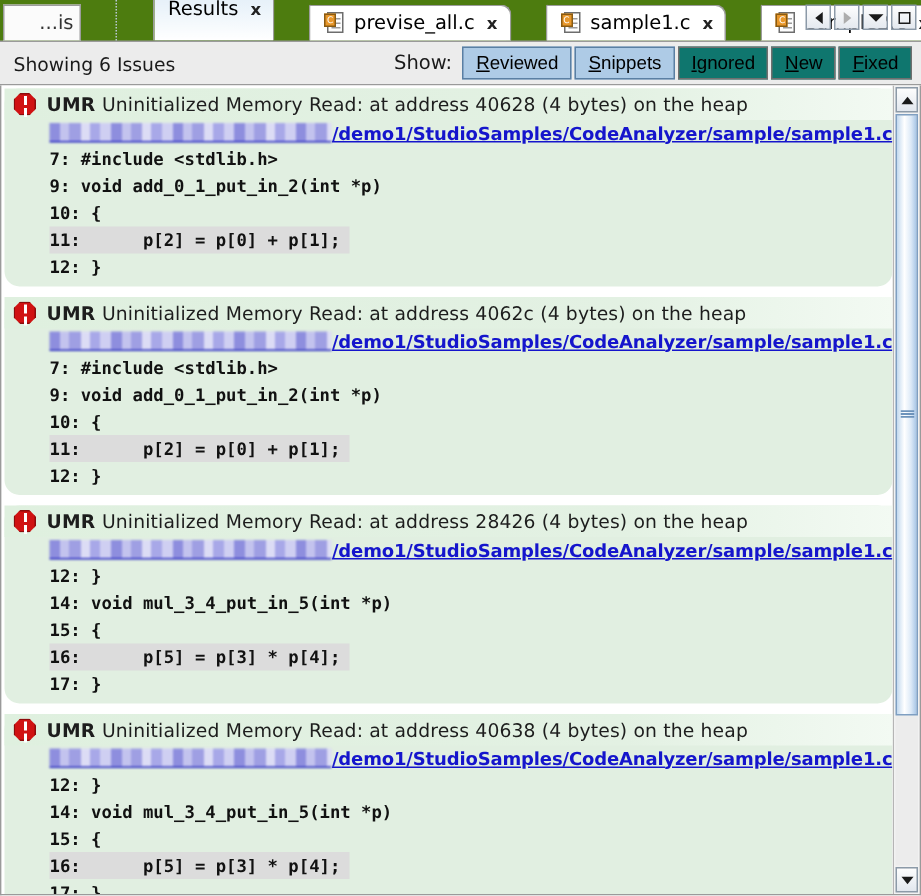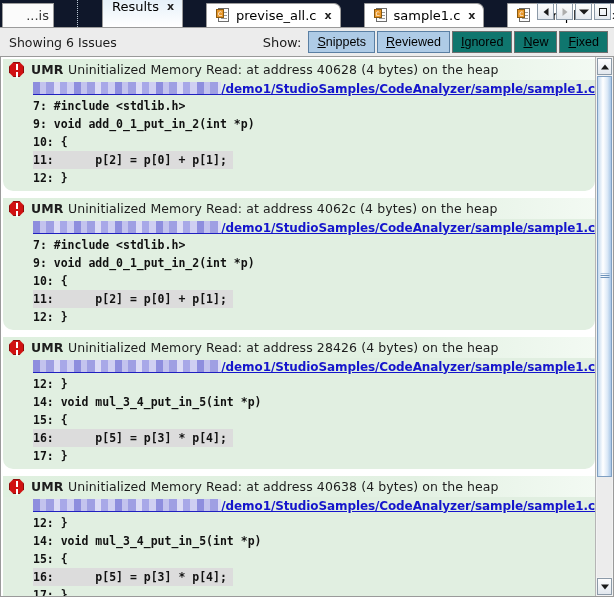--- a/index.html
+++ b/index.html
@@ -18,21 +18,21 @@
     position: relative;
     background: #e8e8e8;
     box-sizing: border-box;
     display: flex;
     flex-direction: column;
   }
 
   
   .tabbar {
     height: 28px;
-    background: #0f172a;
+    background: #4d7c0f;
     display: flex;
     align-items: flex-end;
     position: relative;
     border-bottom: 1px solid #9a9a9a;
     box-sizing: border-box;
     padding-left: 2px;
     gap: 24px;
   }
   .tab {
     height: 24px;
@@ -401,22 +401,22 @@
       <div class="navbtn">
           <span class="sqr"></span>
         </div>
     </div>
   </div>
 
   <div class="toolbar">
     <span class="showing">Showing 6 Issues</span>
     <div class="toolbar-right">
       <span class="show-label">Show:</span>
+      <button class="filterbtn on"><u>R</u><span>eviewed</span></button>
       <button class="filterbtn on"><u>S</u><span>nippets</span></button>
-      <button class="filterbtn on"><u>R</u><span>eviewed</span></button>
       <button class="filterbtn"><u>I</u><span>gnored</span></button>
       <button class="filterbtn"><u>N</u><span>ew</span></button>
       <button class="filterbtn"><u>F</u><span>ixed</span></button>
     </div>
   </div>
 
   <div class="content-wrap">
     <div class="issue-list" id="issue-list">
         <div class="issue">
           <div class="issue-header">

